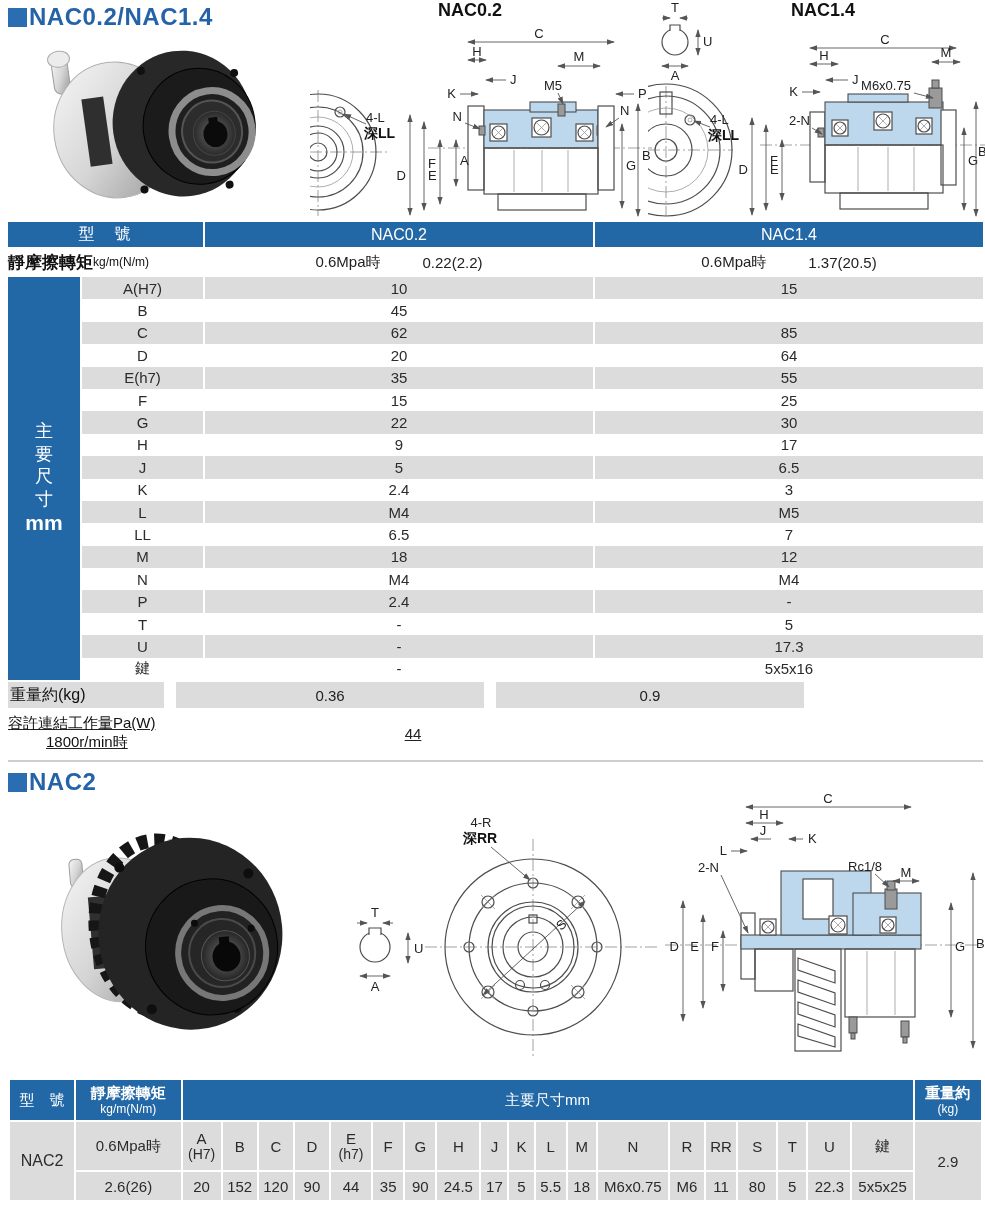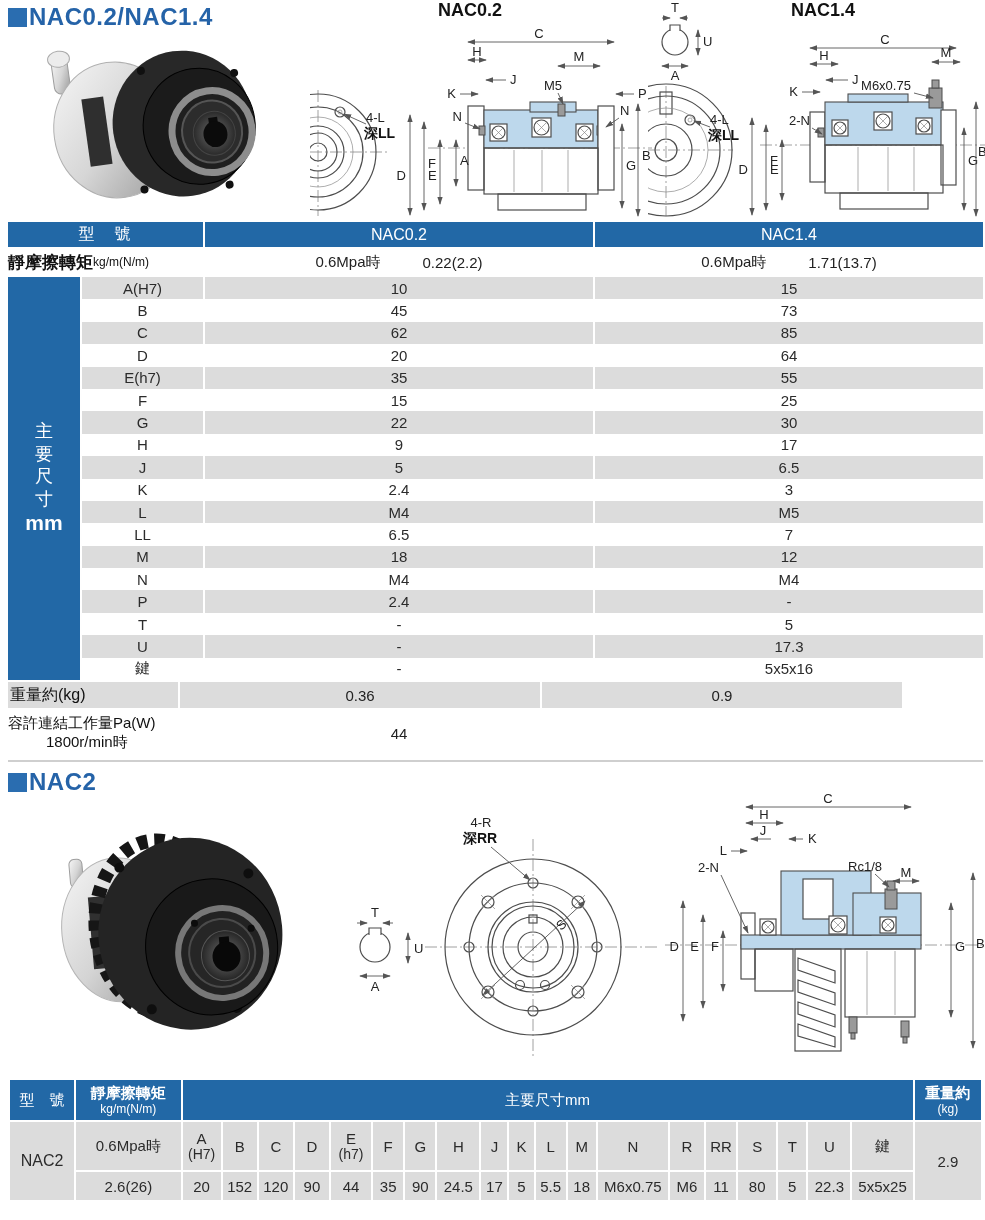--- a/index.html
+++ b/index.html
@@ -29,23 +29,23 @@
   .dims .side .mm{font-size:21px;font-weight:bold;}
   .dims .rows{margin-left:74px;}
   .drow{display:flex;gap:2px;height:22.4px;}
   .drow>div{display:flex;align-items:center;justify-content:center;font-size:15px;color:#2b2b2b;}
   .drow .p{width:121px;}
   .drow .v{width:388px;}
   .rows .drow:nth-child(odd)>div{background:#dcdcdc;}
   .rows .drow:nth-child(even)>div{background:#fff;}
   .wrow{display:flex;gap:2px;height:26px;margin-top:2px;}
   .wrow>div{background:#dcdcdc;display:flex;align-items:center;font-size:15px;color:#222;}
-  .wrow .lbl{width:170px;font-size:16px;color:#111;padding-left:2px;box-sizing:border-box;}
-  .wrow .v{width:360px;justify-content:center;}
-  .prow{display:flex;gap:2px;height:50px;background:#fff;}
+  .wrow .lbl{width:156px;font-size:16px;color:#111;padding-left:2px;box-sizing:border-box;}
+  .wrow .v{width:308px;justify-content:center;margin-left:10px;}
+  .prow{display:flex;gap:16px;height:50px;background:#fff;text-decoration:underline;}
   .prow .lbl{width:195px;display:flex;flex-direction:column;justify-content:center;font-size:15px;color:#111;}
   .prow .lbl .l2{padding-left:38px;}
   .prow .v{width:388px;display:flex;align-items:center;justify-content:center;font-size:15px;}
   
   .t2{position:absolute;left:8px;top:1078px;width:975px;border-collapse:separate;border-spacing:2px;table-layout:fixed;}
   .t2 th{background:#2268a6;color:#fff;font-weight:normal;font-size:15px;padding:0;}
   .t2 td{background:#dcdcdc;text-align:center;font-size:15px;color:#2b2b2b;padding:0;}
   .t2 .hr{height:40px;}
   .t2 .r2 td{height:48px;}
   .t2 .r3 td{height:28px;}
@@ -300,41 +300,40 @@
       <div class="lbl">
         <span class="big">靜摩擦轉矩</span>
         <span class="small">kg/m(N/m)</span>
       </div>
       <div class="vals">
         <span>0.6Mpa時</span>
         <span>0.22(2.2)</span>
       </div>
       <div class="vals">
         <span>0.6Mpa時</span>
-        <span>1.71(13.7)</span>
+        <span>1.37(20.5)</span>
       </div>
     </div>
     <div class="dims">
       <div class="side">
         <span>主</span>
         <span>要</span>
         <span>尺</span>
         <span>寸</span>
         <span class="mm">mm</span>
       </div>
       <div class="rows">
         <div class="drow">
             <div class="p">A(H7)</div>
             <div class="v">10</div>
             <div class="v">15</div>
           </div>
         <div class="drow">
             <div class="p">B</div>
             <div class="v">45</div>
-            <div class="v">73</div>
           </div>
         <div class="drow">
             <div class="p">C</div>
             <div class="v">62</div>
             <div class="v">85</div>
           </div>
         <div class="drow">
             <div class="p">D</div>
             <div class="v">20</div>
             <div class="v">64</div>

